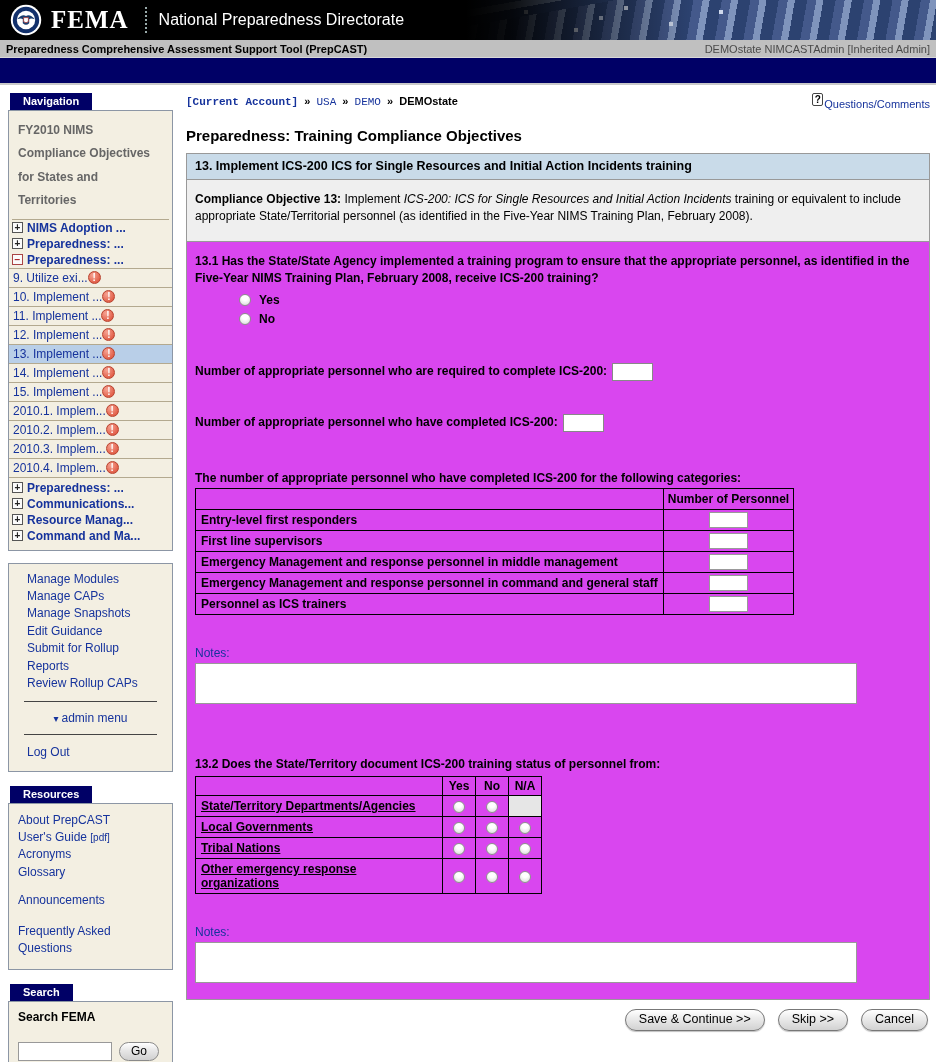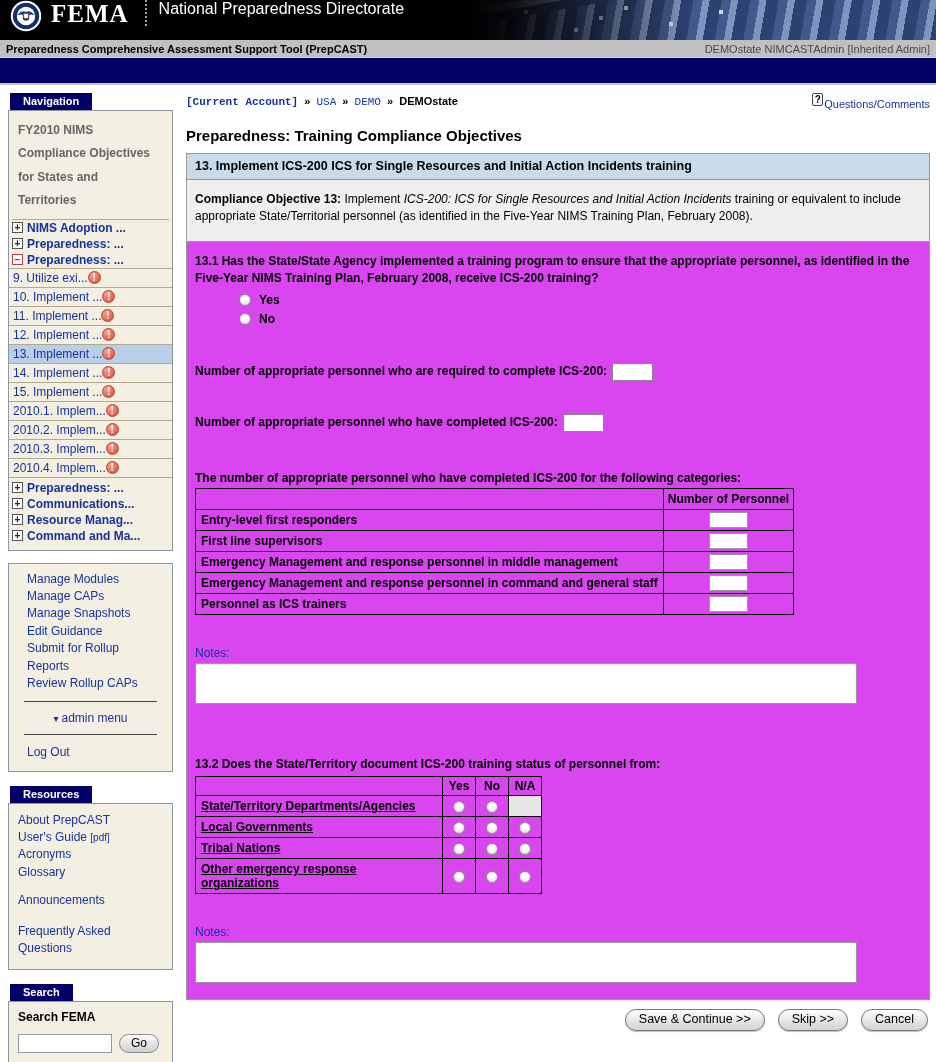--- a/index.html
+++ b/index.html
@@ -7,21 +7,21 @@
   body {
     width: 936px;
     font-family: "Liberation Sans", sans-serif;
     background: #fff;
     color: #000;
   }
 
   
   .hdr {
     height: 40px; background: #000; position: relative;
-    display: flex; overflow: hidden;
+    display: flex; align-items: center; overflow: hidden;
   }
   .flag {
     position: absolute; right: 0; top: 0; width: 470px; height: 40px;
     background-image:
       linear-gradient(to right, #000 0%, rgba(0,0,0,.9) 10%, rgba(0,0,0,0) 48%),
       radial-gradient(circle 2.5px at 60px 12px, #cfd9ec 98%, transparent),
       radial-gradient(circle 2.5px at 110px 30px, #cfd9ec 98%, transparent),
       radial-gradient(circle 2.5px at 160px 8px, #cfd9ec 98%, transparent),
       radial-gradient(circle 2.5px at 205px 24px, #cfd9ec 98%, transparent),
       radial-gradient(circle 2.5px at 255px 12px, #cfd9ec 98%, transparent),
@@ -91,21 +91,21 @@
   .admin-menu { text-align: center; color: #16339c; cursor: pointer; }
   .caret { font-size: 10px; color: #16339c; margin-right: 3px; }
 
   .res-tab { margin-top: 14px; }
   .res-box { padding: 8px 9px 12px; }
   .gap8 { height: 11px; }
   .gap12 { height: 13px; }
 
   .search-box { padding: 8px 9px 22px; }
   .search-label { font-weight: bold; }
-  .search-row { display: flex; align-items: center; gap: 7px; margin-top: 10px; }
+  .search-row { display: flex; align-items: center; gap: 7px; margin-top: 18px; }
   .search-input { width: 94px; height: 19px; border: 1px solid #999; font-size: 12px; padding: 1px 3px; }
   .go-btn {
     border: 1px solid #8a8a8a; border-radius: 10px;
     background: linear-gradient(#ffffff, #e6e6e6 45%, #d0d0d0);
     padding: 1px 11px 2px; font-size: 12px; font-family: "Liberation Sans", sans-serif; cursor: pointer;
   }
   .adv-search { color: #16339c; margin-top: 7px; text-align: right; padding-right: 6px; cursor: pointer; }
 
   
   .main { flex: 1; margin-left: 13px; margin-right: 6px; font-size: 12px; }

